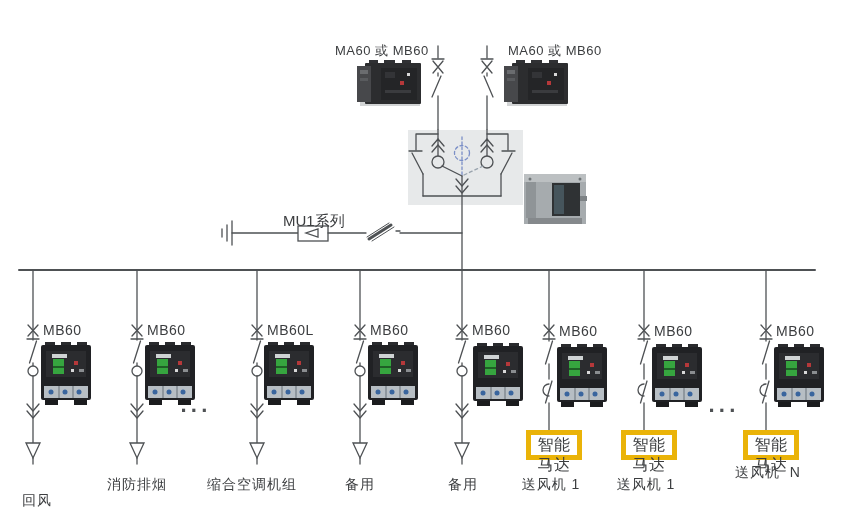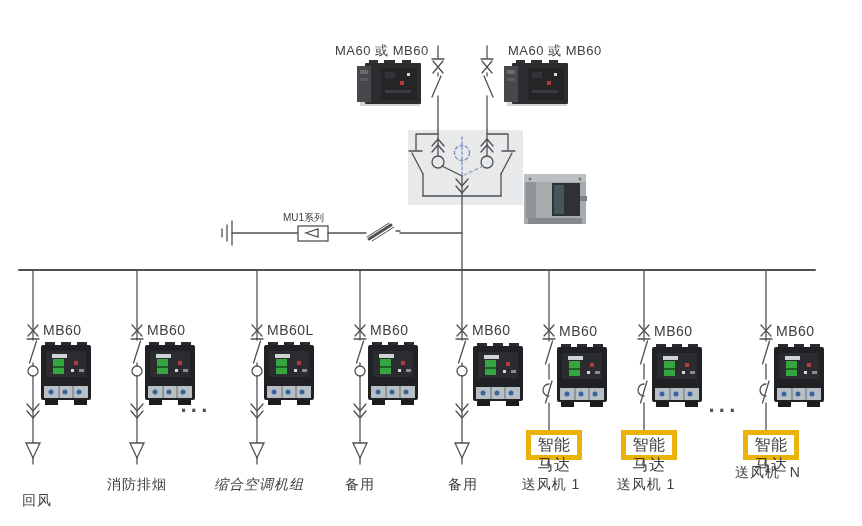--- a/index.html
+++ b/index.html
@@ -2,21 +2,21 @@
 <html><head>
 <meta charset="utf-8">
 <style>
   html,body{margin:0;padding:0;background:#ffffff;}
   body{width:862px;height:526px;overflow:hidden;font-family:"Liberation Sans",sans-serif;}
   .stage{position:relative;width:754px;height:526px;background:#fff;}
   .stage svg{position:absolute;left:0;top:0;}
   .lbl{position:absolute;white-space:pre;color:#3c3e40;line-height:1.15;}
   .lbl-incomer{font-size:13px;letter-spacing:.5px;}
   .lbl-ats{font-size:14px;letter-spacing:.5px;}
-  .lbl-meter{font-size:10px;}
+  .lbl-meter{font-size:15px;}
   .lbl-breaker{font-size:14px;letter-spacing:.5px;}
   .lbl-load{font-size:14px;transform:translateX(-50%);letter-spacing:1px;}
   .motor-box{position:absolute;width:46px;height:20px;border:5px solid #eab308;background:#fff;
              font-size:16px;color:#3c3e40;text-align:center;line-height:20px;letter-spacing:.5px;}
   .dots{position:absolute;font-size:22px;font-weight:bold;color:#4e5154;letter-spacing:3px;transform:translateX(-50%);}
 </style>
 </head>
 <body>
 
 <div class="stage">
@@ -204,20 +204,20 @@
 
   <div class="motor-box" style="left:526px;top:430px;">智能马达</div>
   <div class="motor-box" style="left:621px;top:430px;">智能马达</div>
   <div class="motor-box" style="left:743px;top:430px;">智能马达</div>
 
   <div class="dots" style="left:196px;top:398px;">···</div>
   <div class="dots" style="left:724px;top:398px;">···</div>
 
   <div class="lbl lbl-load" style="left:37px;top:492px;">回风</div>
   <div class="lbl lbl-load" style="left:137px;top:476px;">消防排烟</div>
-  <div class="lbl lbl-load" style="left:259px;top:476px;font-style:italic;">缩合空调机组</div>
+  <div class="lbl lbl-load" style="left:252px;top:476px;">缩合空调机组</div>
   <div class="lbl lbl-load" style="left:360px;top:476px;">备用</div>
   <div class="lbl lbl-load" style="left:463px;top:476px;">备用</div>
   <div class="lbl lbl-load" style="left:551px;top:476px;">送风机 1</div>
   <div class="lbl lbl-load" style="left:646px;top:476px;">送风机 1</div>
   <div class="lbl lbl-load" style="left:768px;top:464px;">送风机  N</div>
 
 </div>
 
 </body></html>

